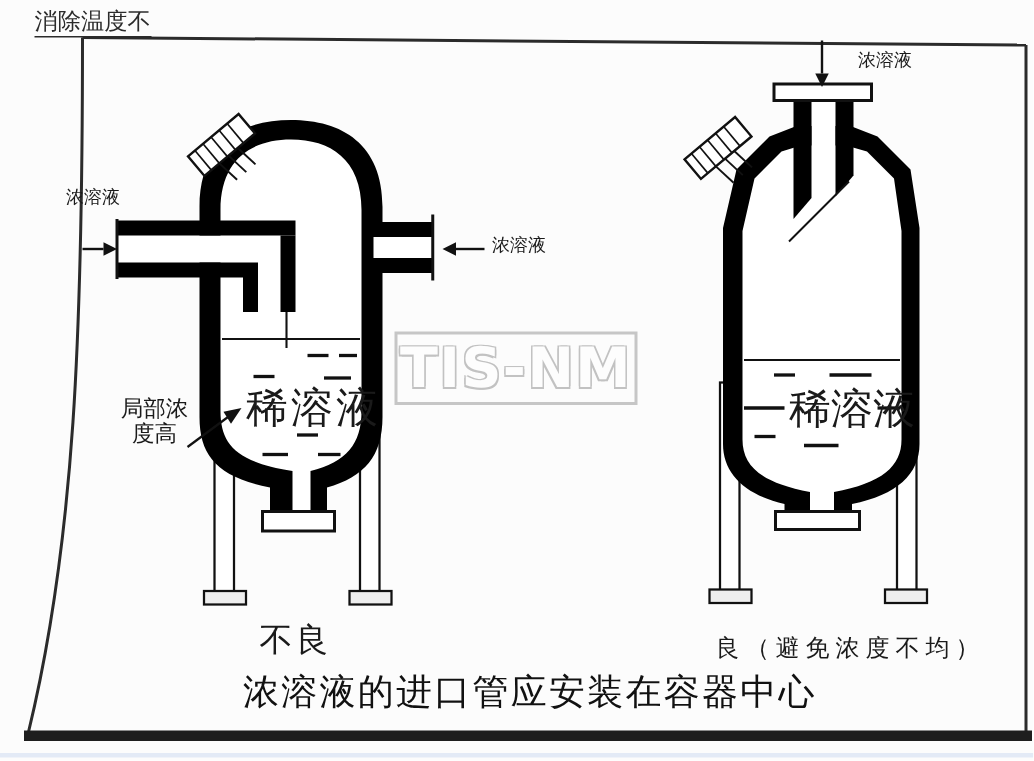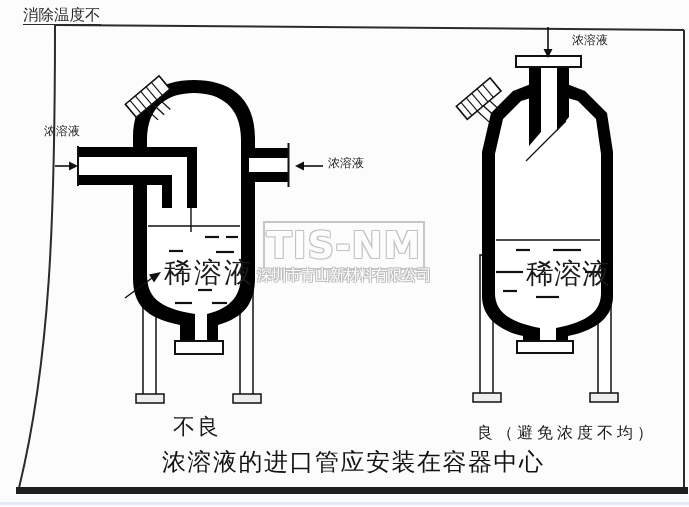--- a/index.html
+++ b/index.html
@@ -162,26 +162,26 @@
     </g>
   </svg>
 
   <div class="txt note" style="left:23px;top:6px;">
     <span class="u">消除温度不</span>
   </div>
 
   <div class="txt lbl" style="left:44px;top:125px;">浓溶液</div>
   <div class="txt lbl" style="left:328px;top:157px;">浓溶液</div>
   <div class="txt content-lbl" style="left:164px;top:257px;">稀溶液</div>
+  <div class="txt annot" style="left:74px;top:265px;width:58px;">局部浓度高</div>
   <div class="txt verdict" style="left:173px;top:414px;">不良</div>
 
   <div class="txt lbl" style="left:572px;top:34px;">浓溶液</div>
   <div class="txt content-lbl" style="left:526px;top:258px;letter-spacing:0;">稀溶液</div>
   <div class="txt verdict-good" style="left:477px;top:424px;">良（避免浓度不均）</div>
 
   <div class="txt caption" style="left:162px;top:449px;">浓溶液的进口管应安装在容器中心</div>
 
   <div class="wm-box">
     <span class="wm-logo">TIS-NM</span>
   </div>
-  <div class="wm-company">深圳市青山新材料有限公司</div>
 
 </div>
 
 </body></html>

